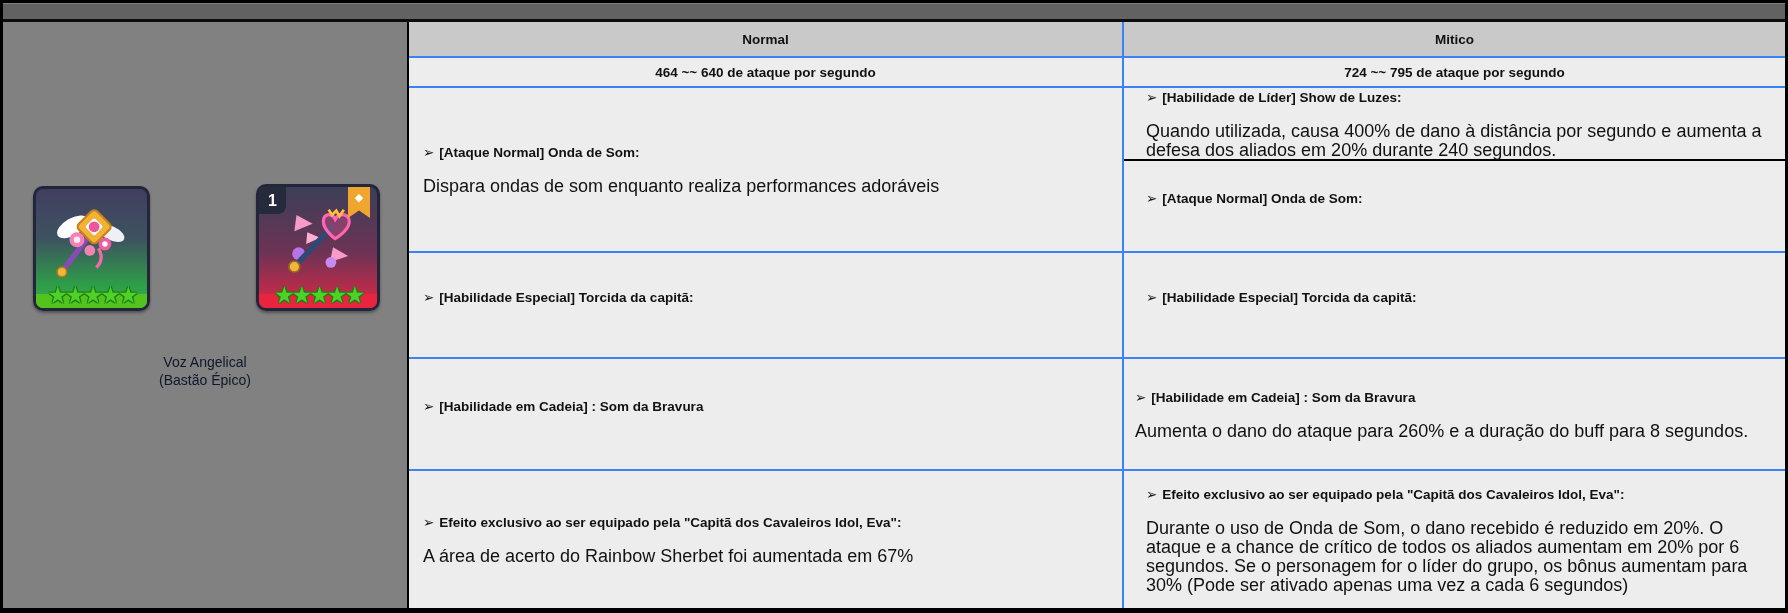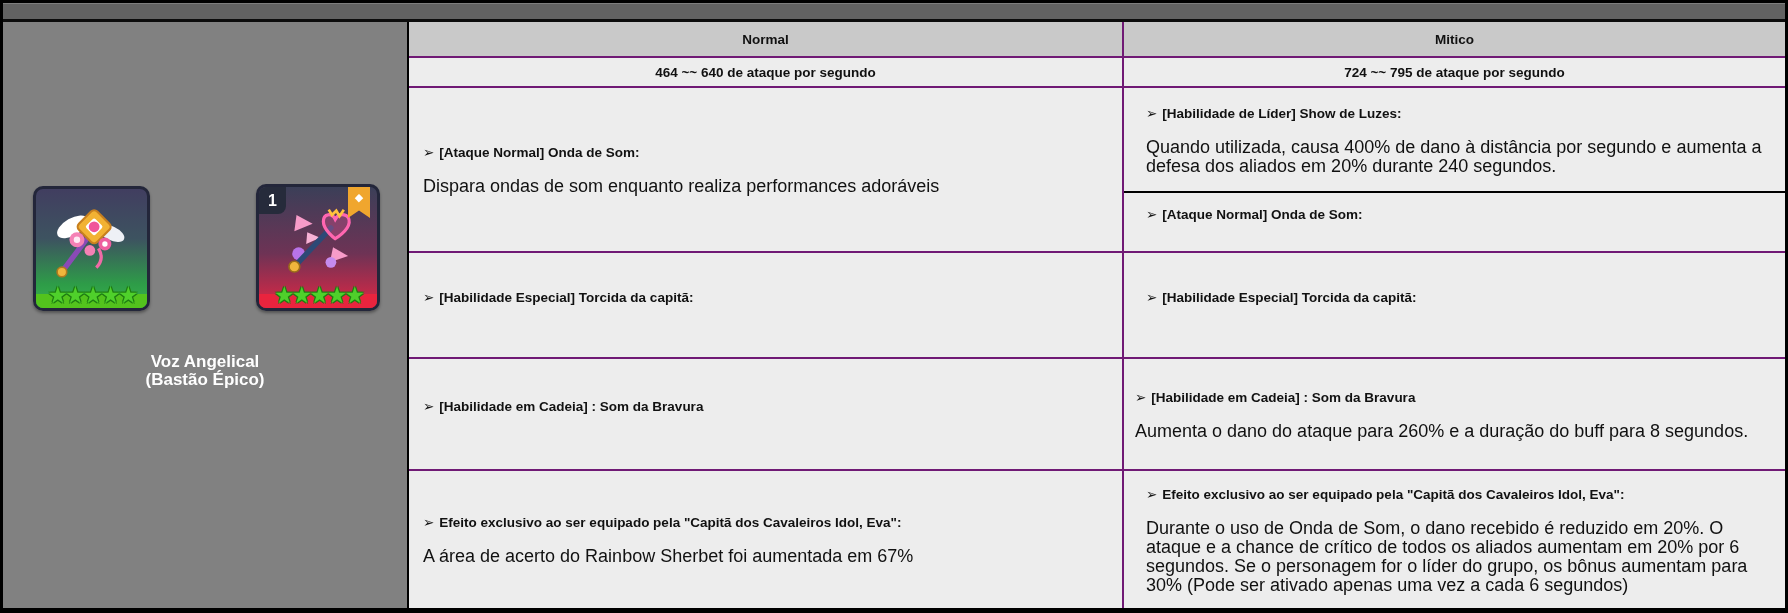--- a/index.html
+++ b/index.html
@@ -27,39 +27,39 @@
     letter-spacing:-3px;color:#4fd02b;
     text-shadow:-1px -1px 0 #1f7d12,1px -1px 0 #1f7d12,-1px 1px 0 #1f7d12,1px 1px 0 #1f7d12;}
   .sprite{position:absolute;left:50%;top:46%;width:86px;height:86px;transform:translate(-50%,-50%);}
   .level-badge{position:absolute;top:0;left:0;width:27px;height:27px;background:#262b3b;color:#fff;
     font-weight:bold;font-size:16px;display:flex;align-items:center;justify-content:center;
     border-radius:6px 0 8px 0;}
   .ribbon{position:absolute;top:0;right:7px;width:22px;height:31px;background:#f0a62e;
     clip-path:polygon(0 0,100% 0,100% 100%,50% 76%,0 100%);
     display:flex;justify-content:center;align-items:flex-start;padding-top:5px;
     color:#fff;font-size:11px;line-height:11px;}
-  .item-name{position:absolute;left:0;right:0;top:331px;text-align:center;font-weight:bold;
-    font-size:17px;line-height:18px;color:#ffffff;}
+  .item-name{position:absolute;left:0;right:0;top:331px;text-align:center;font-weight:normal;
+    font-size:14px;line-height:18px;color:#0f172a;}
 
   
   .stats-table{flex:1;display:grid;grid-template-columns:713px 1fr;
-    grid-template-rows:34px 28px 163px 104px 110px 1fr;gap:2px;background:#701a75;min-width:0;}
+    grid-template-rows:34px 28px 163px 104px 110px 1fr;gap:2px;background:#3b82f6;min-width:0;}
   .cell{background:#ededed;min-width:0;}
   .hdr{background:#c9c9c9;display:flex;align-items:center;justify-content:center;
     font-weight:bold;font-size:13.5px;}
   .stat{display:flex;align-items:center;justify-content:center;font-weight:bold;font-size:13.5px;}
   .abil{display:flex;flex-direction:column;justify-content:center;padding:6px 14px 6px 14px;}
   .col-m .abil, .abil.col-m{padding-left:22px;}
   .abil.tight{padding-left:11px;}
   .abil-title{font-weight:bold;font-size:13.5px;line-height:19px;margin:0 0 15px 0;}
   .abil-desc{font-size:18px;line-height:19px;margin:0;}
   .bullet{margin-right:5px;}
   .split{display:flex;flex-direction:column;padding:0;}
   .sub{display:flex;flex-direction:column;justify-content:center;padding:6px 14px 6px 22px;}
-  .sub1{height:105px;border-bottom:2px solid #000;}
+  .sub1{height:73px;border-bottom:2px solid #000;}
   .sub2{flex:1;}
 </style>
 </head>
 <body>
 
 <div class="page">
   <div class="frame">
 
     <div class="titlebar"></div>
 

